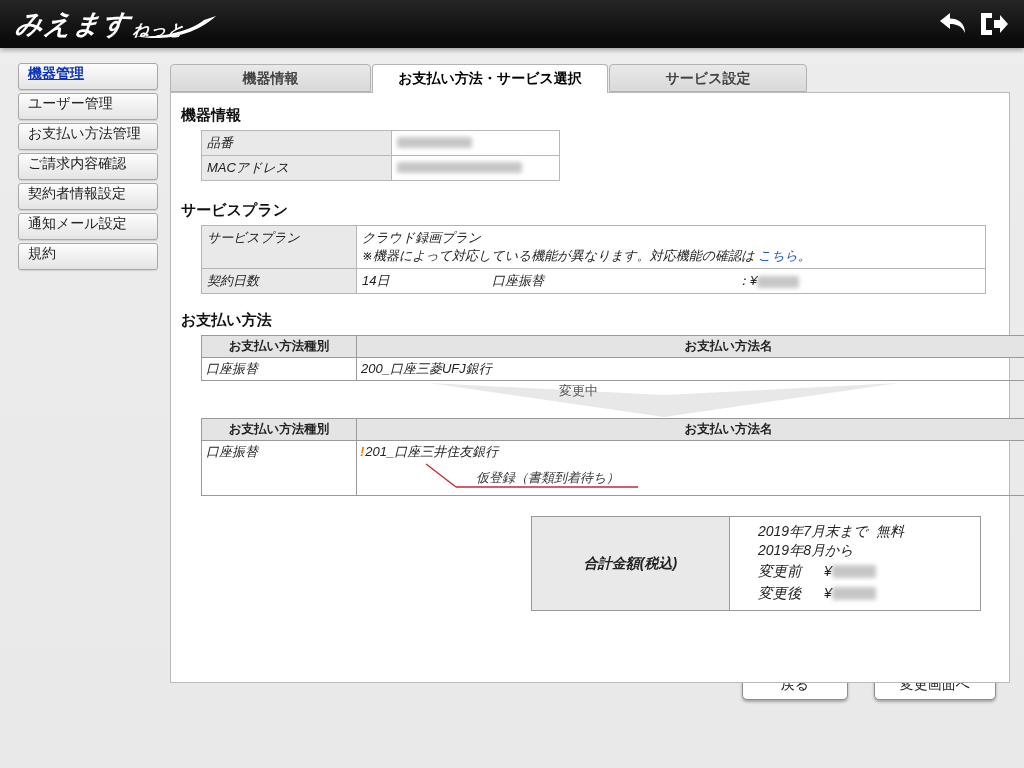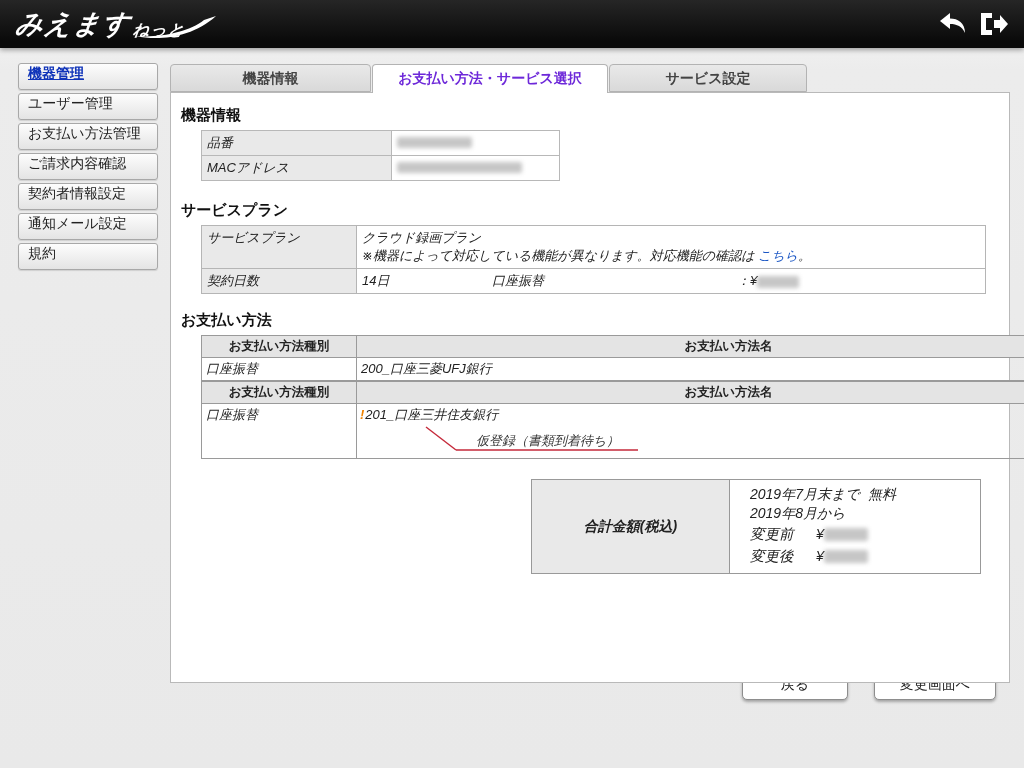--- a/index.html
+++ b/index.html
@@ -28,21 +28,21 @@
               border:1px solid #a8a8a8; border-radius:3px;
               box-shadow:0 1px 1px rgba(0,0,0,.12); cursor:pointer; white-space:nowrap; overflow:hidden; }
   .side-btn.active { color:#1034b9; font-weight:bold; text-decoration:underline; }
 
   
   .tabs { position:absolute; left:170px; top:64px; height:29px; display:flex; z-index:2; }
   .tab { height:28px; border:1px solid #b3b3b3; border-radius:4px 4px 0 0; margin-right:1px;
          background:linear-gradient(180deg,#e9e9e9,#d9d9d9); color:#444;
          font-size:14px; font-weight:bold; text-align:center; line-height:27px; cursor:pointer; }
   .tab.t1 { width:201px; } .tab.t2 { width:236px; } .tab.t3 { width:198px; }
-  .tab.active { height:29px; background:#fff; color:#6d28d9; border-bottom:none; }
+  .tab.active { height:29px; background:#fff; color:#000000; border-bottom:none; }
 
   
   .panel { position:absolute; left:170px; top:92px; width:840px; height:591px;
            background:#fff; border:1px solid #b9b9b9; padding:13px 25px 0 10px; z-index:1; }
   h2.sec { font-size:15px; font-weight:bold; color:#111; margin:0 0 5px 0; }
   .gap1 { height:20px; } .gap2 { height:17px; }
 
   table { border-collapse:collapse; font-size:13px; color:#222; margin-left:20px; }
   td { vertical-align:top;font-style:italic; }
   .t-info td { border:1px solid #b8b8b8; padding:3px 5px; height:20px; }
@@ -73,21 +73,21 @@
   
   .alert { color:#f08300; font-weight:bold; margin-right:1px; }
   .anno { position:relative; height:30px; margin-top:2px; }
   .anno-txt { position:absolute; left:116px; top:6px; font-size:13px; color:#333; }
 
   
   .t-total { position:relative; margin-left:350px; width:450px; border:1px solid #999; margin-top:0; }
   .t-total td { border:1px solid #999; }
   .tot-lbl { width:198px; background:#e9e9e9; text-align:center; vertical-align:middle;
              font-weight:bold; font-size:14px; color:#222; }
-  .tot-val { padding:5px 6px 6px 20px; font-size:14px; line-height:19px; color:#222; }
+  .tot-val { padding:5px 6px 6px 28px; font-size:14px; line-height:19px; color:#222; }
   .tot-line { display:flex; align-items:center; }
   .tl-period { width:118px; } .tl-chg { width:66px; font-size:14.5px; }
   .tot-line.big { line-height:22px; }
 
   
   .f-btn { position:absolute; top:668px; height:32px; background:#fff; border:1px solid #8d8d8d;
            border-radius:5px; box-shadow:0 2px 3px rgba(0,0,0,.3); font-size:14px; color:#222;
            text-align:center; line-height:30px; cursor:pointer;
            font-family:"Liberation Sans","DejaVu Sans",sans-serif; }
   .btn-back { left:742px; width:106px; } .btn-change { left:874px; width:122px; }
@@ -179,20 +179,26 @@
         <th class="c1">お支払い方法種別</th>
         <th>お支払い方法名</th>
       </tr>
       <tr>
         <td class="c1">口座振替</td>
         <td style="">200_口座三菱UFJ銀行</td>
       </tr>
     </tbody>
       </table>
 
+    <div class="arrow-wrap">
+      <svg width="470" height="37" viewBox="0 0 470 37">
+        <polygon points="0,2 235,14 470,2 235,36" fill="#e8e8e8"></polygon>
+      </svg>
+      <span class="arrow-lbl">変更中</span>
+    </div>
 
     <table class="t-pay">
       <tbody>
           <tr>
         <th class="c1">お支払い方法種別</th>
         <th>お支払い方法名</th>
       </tr>
       <tr>
         <td class="c1">口座振替</td>
         <td style="padding-left:3px;">

